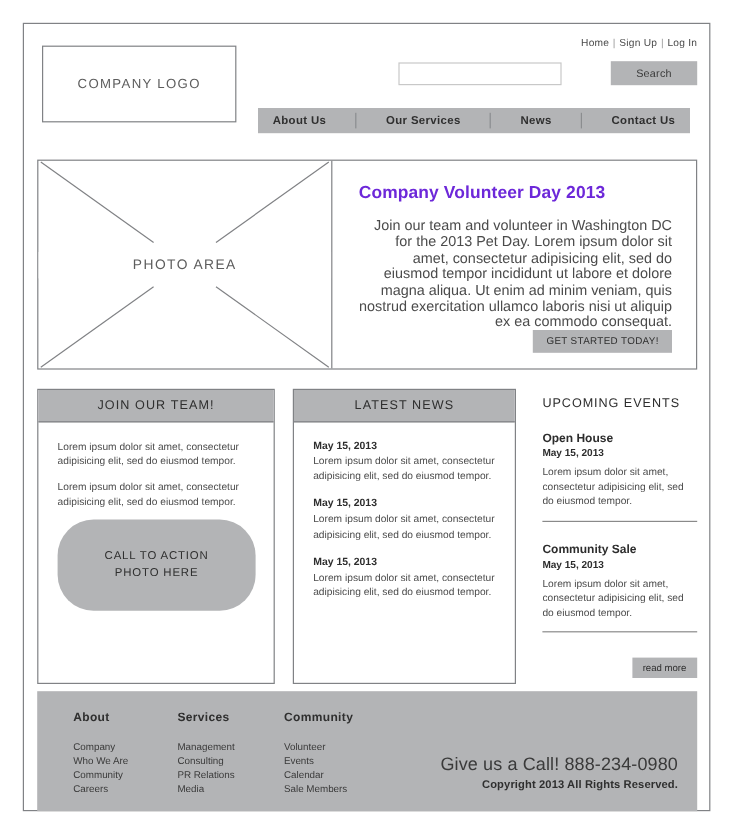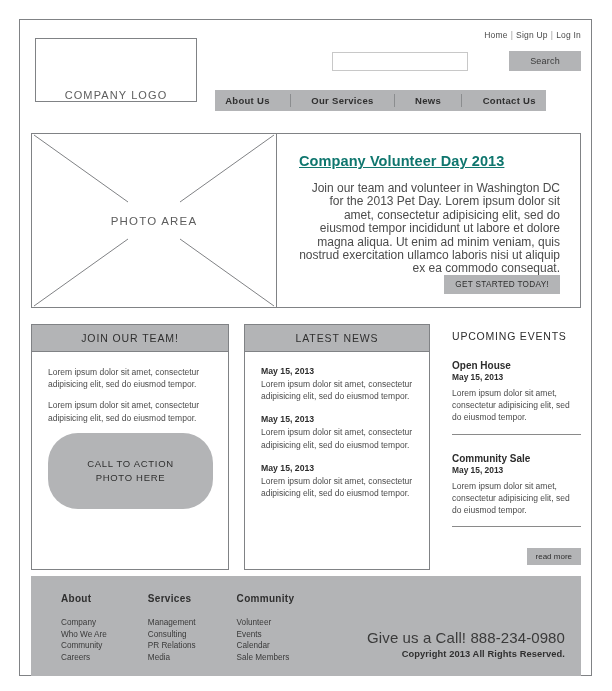--- a/index.html
+++ b/index.html
@@ -53,21 +53,21 @@
 
   .logo-box {
     position: absolute;
     left: 15px;
     top: 18px;
     width: 162px;
     height: 64px;
     border: 1px solid #808285;
     box-sizing: border-box;
     display: flex;
-    align-items: flex-end;
+    align-items: center;
     justify-content: center;
   }
   .logo-box .label {
     font-size: 11px;
     letter-spacing: 1.1px;
     color: #5d5d5d;
   }
 
   .search-wrap {
     position: absolute;
@@ -99,21 +99,21 @@
     font-size: 9px;
     color: #3a3a3a;
     letter-spacing: 0.2px;
     cursor: pointer;
   }
 
   .navbar {
     position: absolute;
     left: 195px;
     top: 70px;
-    width: 331px;
+    width: 360px;
     height: 21px;
     background: #b3b4b6;
     display: flex;
     align-items: center;
     justify-content: space-around;
   }
   .navbar .nav-item {
     font-size: 9.5px;
     font-weight: bold;
     letter-spacing: 0.3px;
@@ -165,24 +165,23 @@
   }
   .hero-body {
     flex: 1;
     padding: 19px 20px 0 22px;
     box-sizing: border-box;
     position: relative;
   }
   .hero-title {
     font-size: 14.5px;
     font-weight: bold;
-    color: #0f766e;
+    color: #6d28d9;
     letter-spacing: 0.1px;
     margin: 0 0 13px 0;
-    text-decoration: underline;
   }
   .hero-text {
     font-size: 12px;
     line-height: 13.4px;
     color: #4b4b4b;
     margin: 0;
     text-align: right;
   }
   .cta-button {
     position: absolute;

